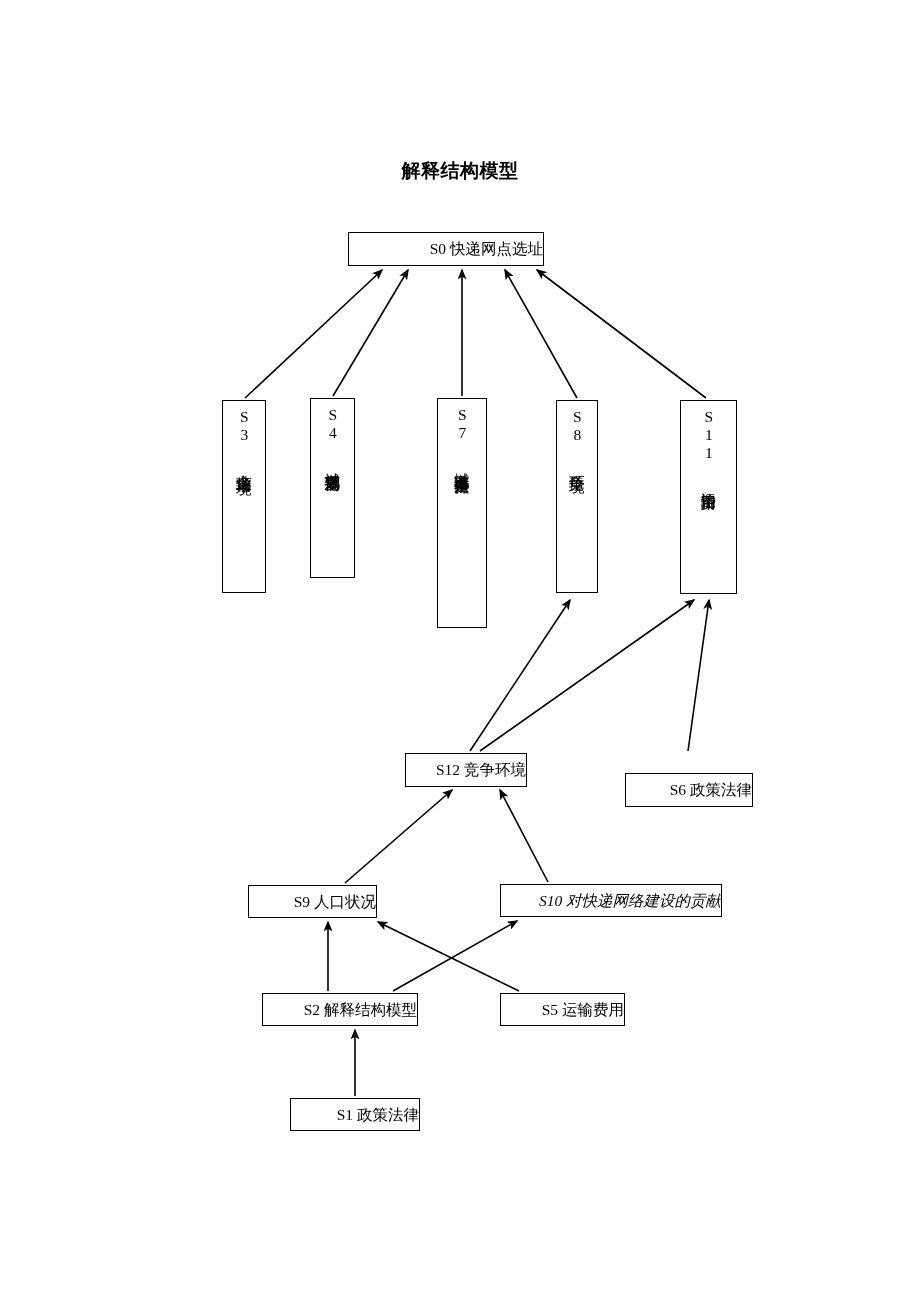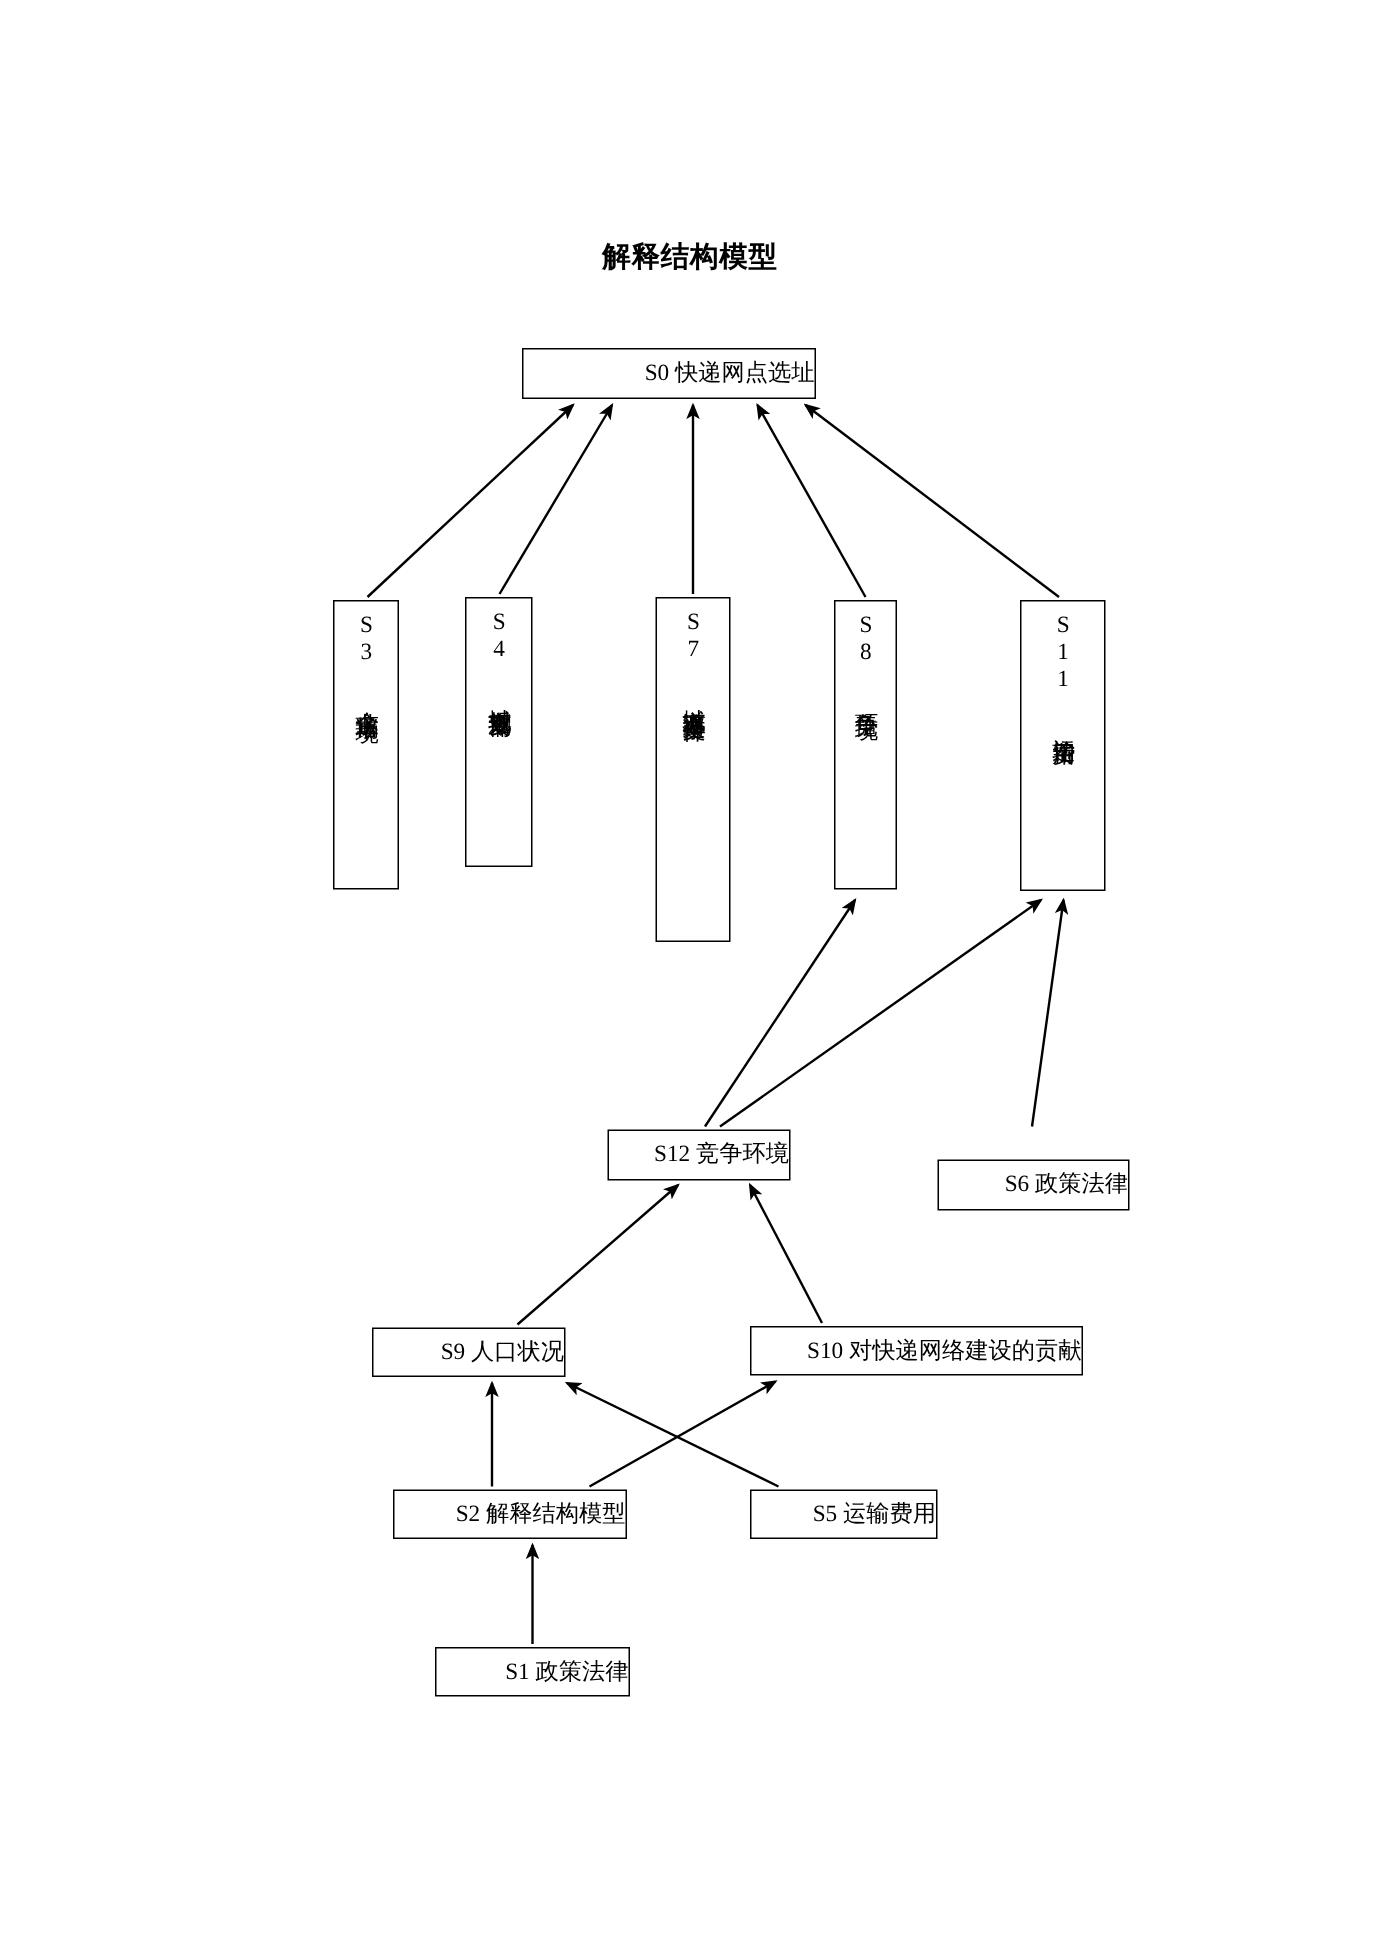--- a/index.html
+++ b/index.html
@@ -121,21 +121,21 @@
       </div>
       <div class="node horizontal" style="left: 405px; top: 753px; width: 122px; height: 34px;">
         <span>S12 竞争环境</span>
       </div>
       <div class="node horizontal" style="left: 625px; top: 753px; width: 128px; height: 34px; margin-top: 20px;">
         <span>S6 政策法律</span>
       </div>
       <div class="node horizontal" style="left: 248px; top: 885px; width: 129px; height: 33px;">
         <span>S9  人口状况</span>
       </div>
-      <div class="node horizontal" style="left: 500px; top: 884px; width: 222px; height: 33px;">
+      <div class="node horizontal" style="left: 500px; top: 884px; width: 222px; height: 33px; font-style: italic;">
         <span>S10  对快递网络建设的贡献</span>
       </div>
       <div class="node horizontal" style="left: 262px; top: 993px; width: 156px; height: 33px;">
         <span>S2  解释结构模型</span>
       </div>
       <div class="node horizontal" style="left: 500px; top: 993px; width: 125px; height: 33px;">
         <span>S5  运输费用</span>
       </div>
       <div class="node horizontal" style="left: 290px; top: 1098px; width: 130px; height: 33px;">
         <span>S1  政策法律</span>

